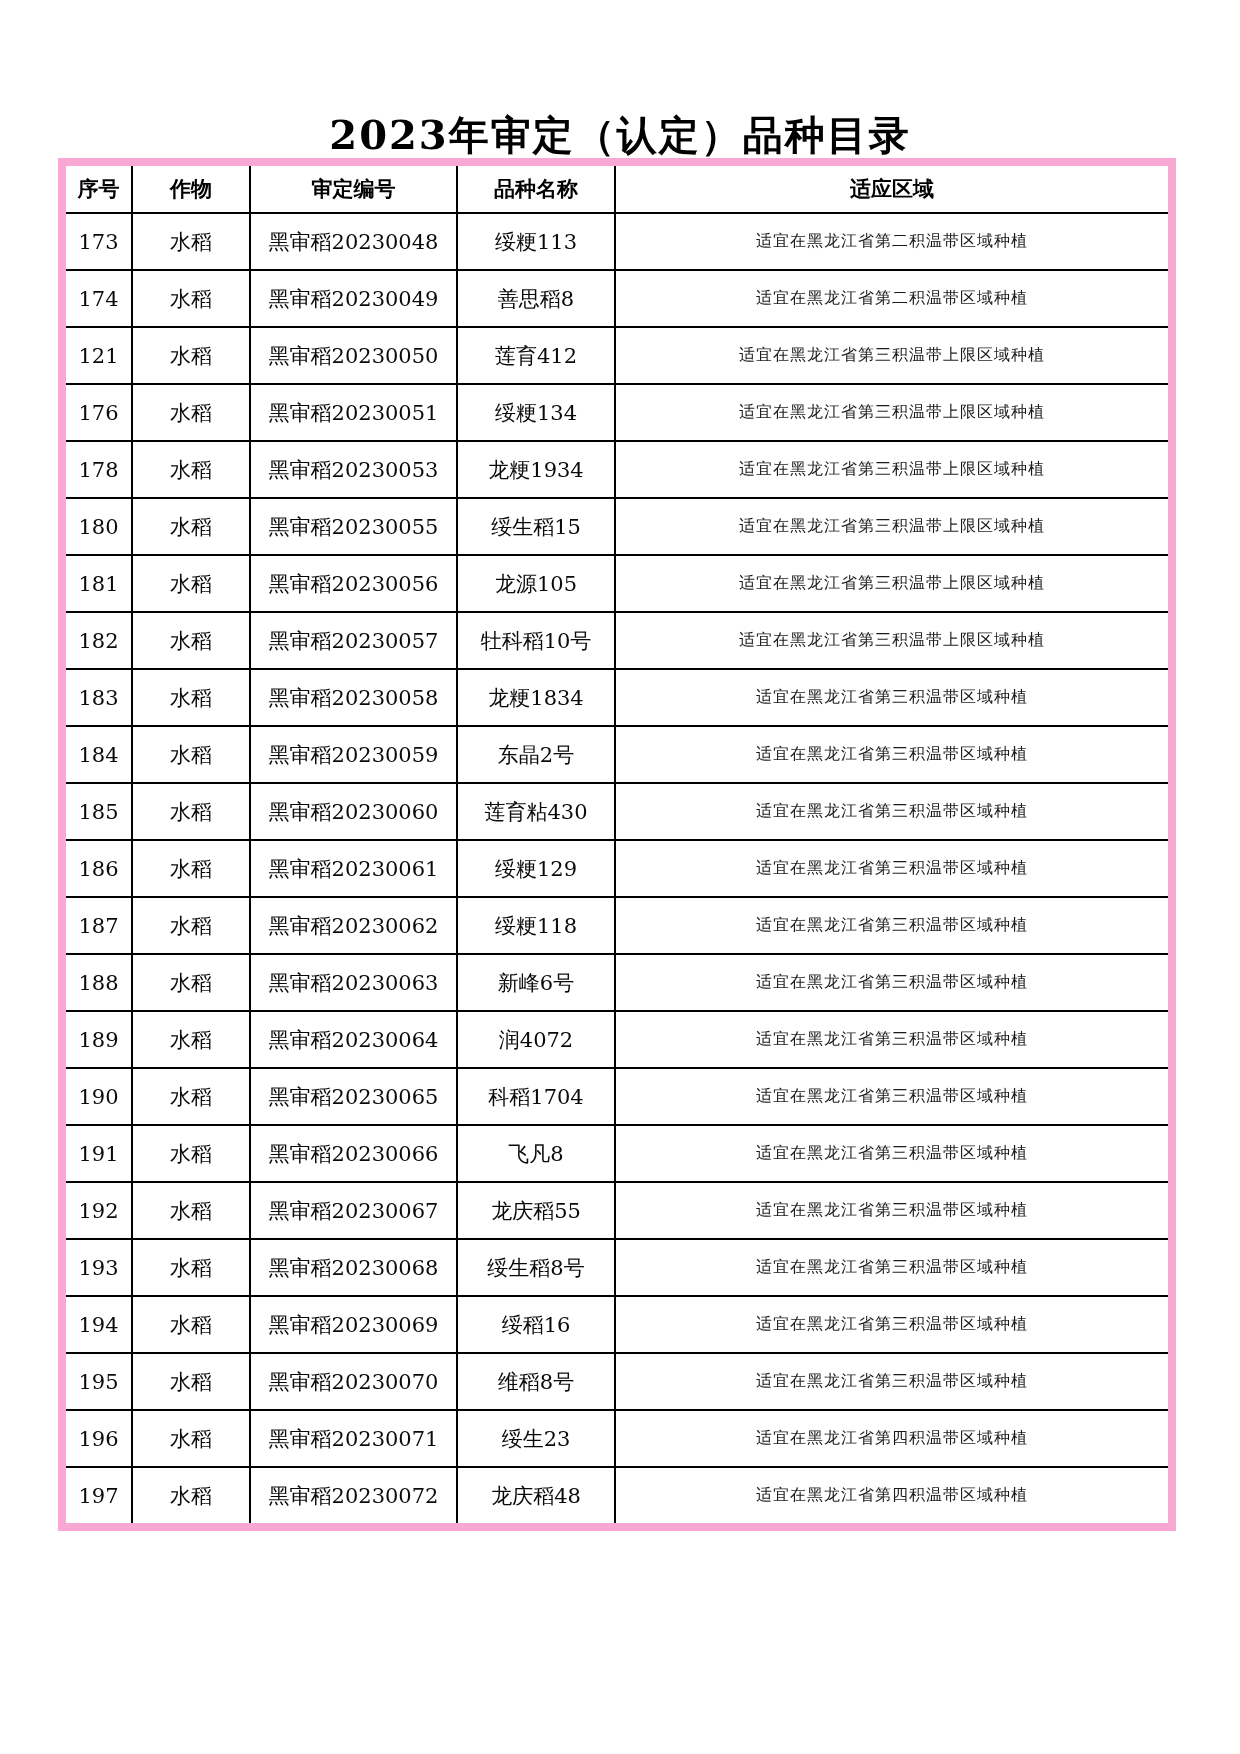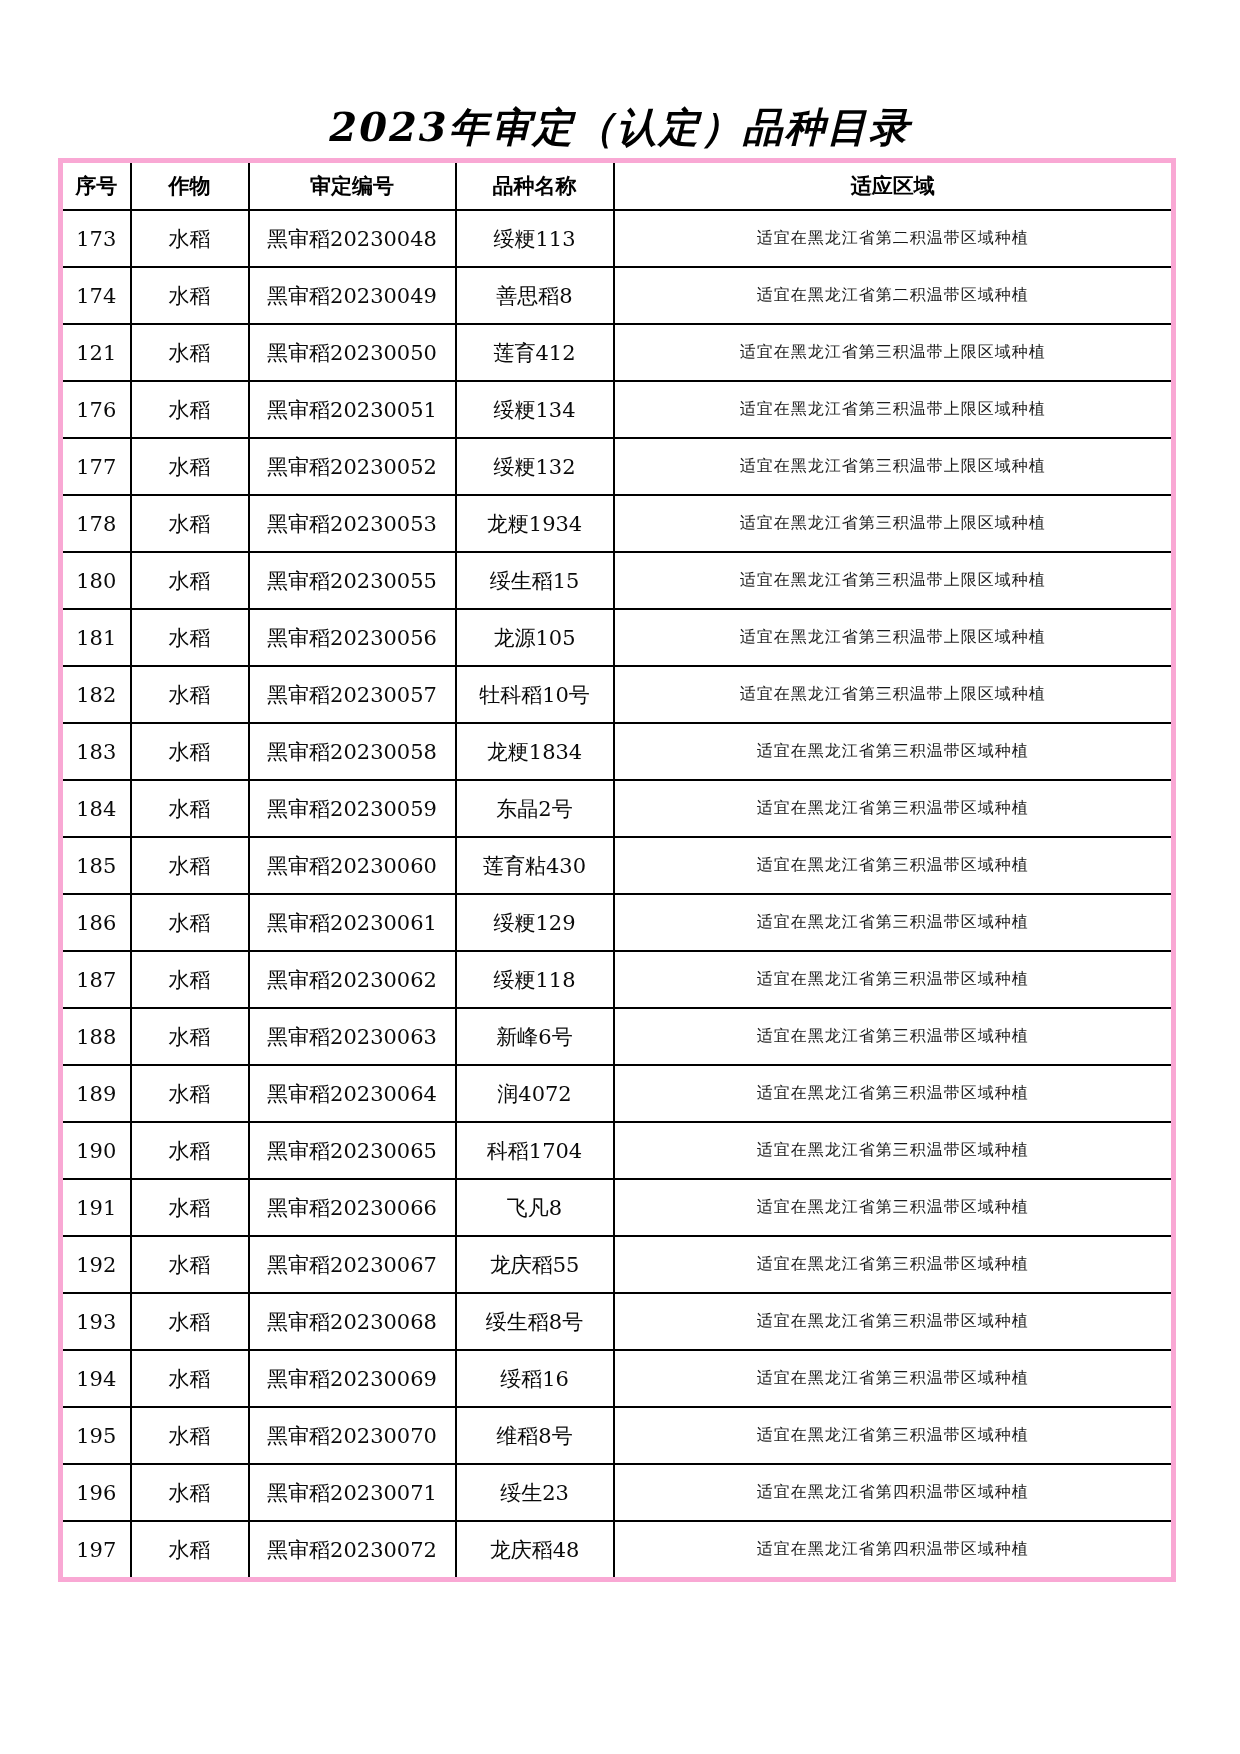--- a/index.html
+++ b/index.html
@@ -11,39 +11,38 @@
   }
   .page {
     position: relative;
     width: 1240px;
     height: 1754px;
     background: #ffffff;
     overflow: hidden;
   }
   .doc-title {
     position: absolute;
-    top: 100px;
+    top: 108px;
     left: 0;
     width: 100%;
     margin: 0;
     text-align: center;
     font-size: 40px;
     font-weight: 700;
     letter-spacing: 2px;
     font-family: "DejaVu Serif", "Liberation Serif", serif;
-    font-style: italic;
   }
   table.catalog {
     position: absolute;
     left: 58px;
     top: 158px;
     width: 1118px;
     border-collapse: collapse;
     table-layout: fixed;
-    border: 5px solid #f9a8d4;
+    border: 8px solid #f9a8d4;
   }
   table.catalog th,
   table.catalog td {
     border: 2px solid #000000;
     text-align: center;
     vertical-align: middle;
     padding: 0 4px;
     overflow: hidden;
     white-space: nowrap;
   }
@@ -116,27 +115,20 @@
           <td class="region">适宜在黑龙江省第三积温带上限区域种植</td>
         </tr>
         <tr>
           <td>176</td>
           <td>水稻</td>
           <td>黑审稻20230051</td>
           <td>绥粳134</td>
           <td class="region">适宜在黑龙江省第三积温带上限区域种植</td>
         </tr>
         <tr>
-          <td>177</td>
-          <td>水稻</td>
-          <td>黑审稻20230052</td>
-          <td>绥粳132</td>
-          <td class="region">适宜在黑龙江省第三积温带上限区域种植</td>
-        </tr>
-        <tr>
           <td>178</td>
           <td>水稻</td>
           <td>黑审稻20230053</td>
           <td>龙粳1934</td>
           <td class="region">适宜在黑龙江省第三积温带上限区域种植</td>
         </tr>
         <tr>
           <td>180</td>
           <td>水稻</td>
           <td>黑审稻20230055</td>

